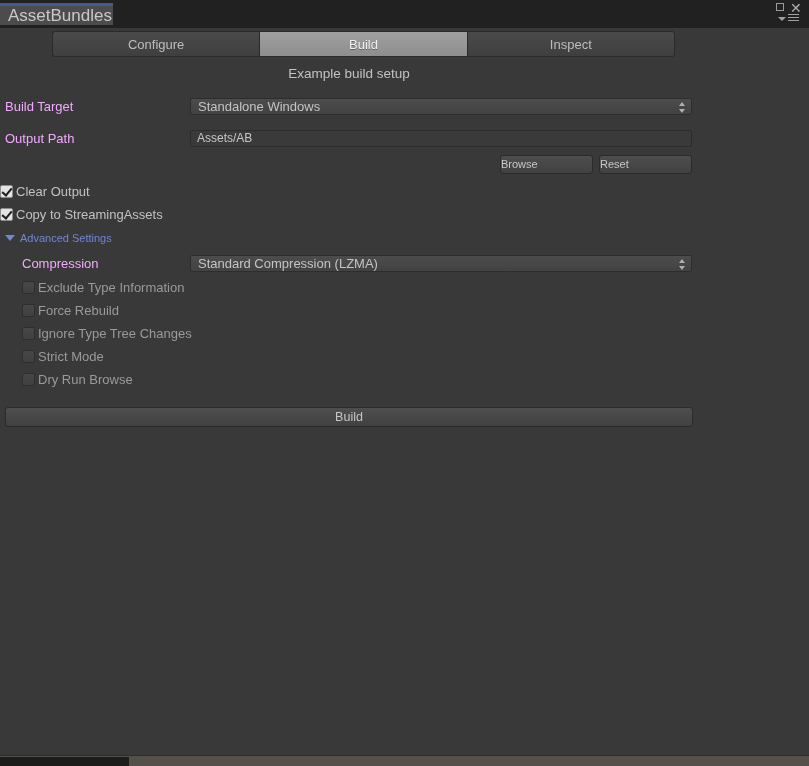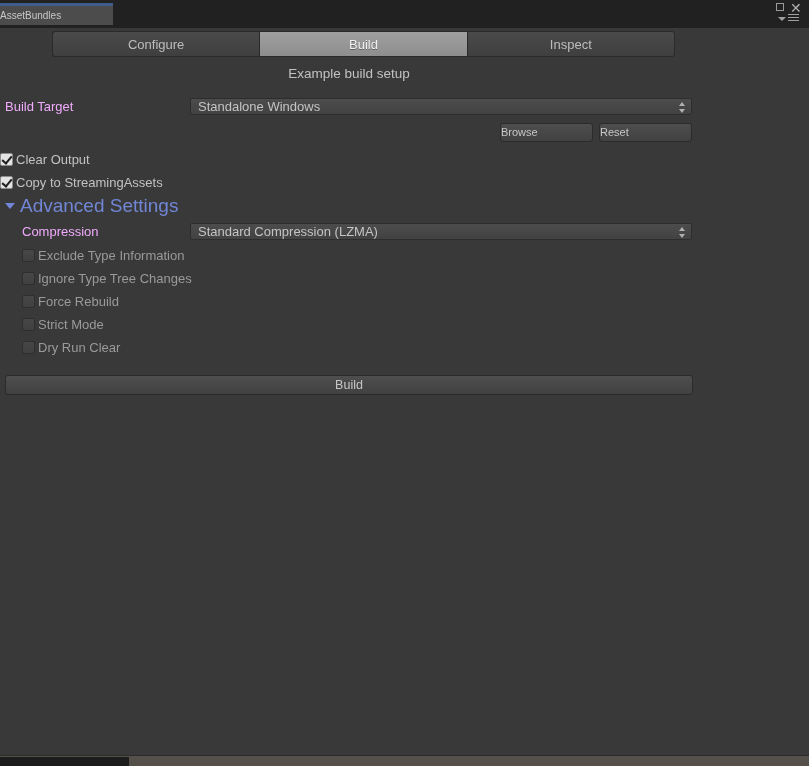--- a/index.html
+++ b/index.html
@@ -35,22 +35,23 @@
   .doc-tab {
     position: absolute;
     left: 0; top: 3px;
     width: 113px;
     height: 22px;
     background: #4c4c4c;
     border-top: 3px solid #3e5c8c;
     box-sizing: border-box;
     display: flex;
     align-items: center;
+    padding-left: 8px;
     color: #c8c8c8;
-    font-size: 10px;
+    font-size: 17px;
     overflow: hidden;
     white-space: nowrap;
   }
   .win-controls {
     position: absolute;
     right: 3px; top: 1px;
     width: 44px;
     height: 26px;
   }
   .ctl-ico {
@@ -250,21 +251,21 @@
     padding-left: 5px;
   }
   .foldout .tri {
     width: 0; height: 0;
     margin-right: 5px;
     border-left: 5px solid transparent;
     border-right: 5px solid transparent;
     border-top: 6px solid #7186d6;
   }
   .foldout-label {
-    font-size: 19px;
+    font-size: 11px;
     color: #7186d6;
   }
 
   .build-btn-wrap {
     padding: 0 5px;
     margin-top: 16px;
   }
   .build-btn {
     height: 20px;
     background: linear-gradient(#4e4e4e, #414141);
@@ -339,20 +340,26 @@
       <div class="row-label">Build Target</div>
       <div class="popup">
         <span>Standalone Windows</span>
         <span class="arrows">
             <i class="up"></i>
             <i class="down"></i>
           </span>
       </div>
     </div>
 
+    <div class="row" style="margin-top:6px">
+      <div class="row-label">Output Path</div>
+      <div class="textfield">
+        <span>Assets/AB</span>
+      </div>
+    </div>
 
     <div class="btn-row">
       <div class="btn">
         <span>Browse</span>
       </div>
       <div class="btn">
         <span>Reset</span>
       </div>
     </div>
 
@@ -381,33 +388,33 @@
           </span>
       </div>
     </div>
 
     <div class="check-row indent">
       <span class="cbox off"></span>
       <span class="check-label dim">Exclude Type Information</span>
     </div>
     <div class="check-row indent">
       <span class="cbox off"></span>
-      <span class="check-label dim">Ignore Type Tree Changes</span>
+      <span class="check-label dim">Force Rebuild</span>
     </div>
     <div class="check-row indent">
       <span class="cbox off"></span>
-      <span class="check-label dim">Force Rebuild</span>
+      <span class="check-label dim">Ignore Type Tree Changes</span>
     </div>
     <div class="check-row indent">
       <span class="cbox off"></span>
       <span class="check-label dim">Strict Mode</span>
     </div>
     <div class="check-row indent">
       <span class="cbox off"></span>
-      <span class="check-label dim">Dry Run Clear</span>
+      <span class="check-label dim">Dry Run Browse</span>
     </div>
 
     <div class="build-btn-wrap">
       <div class="build-btn">
         <span>Build</span>
       </div>
     </div>
 
   </div>
 

